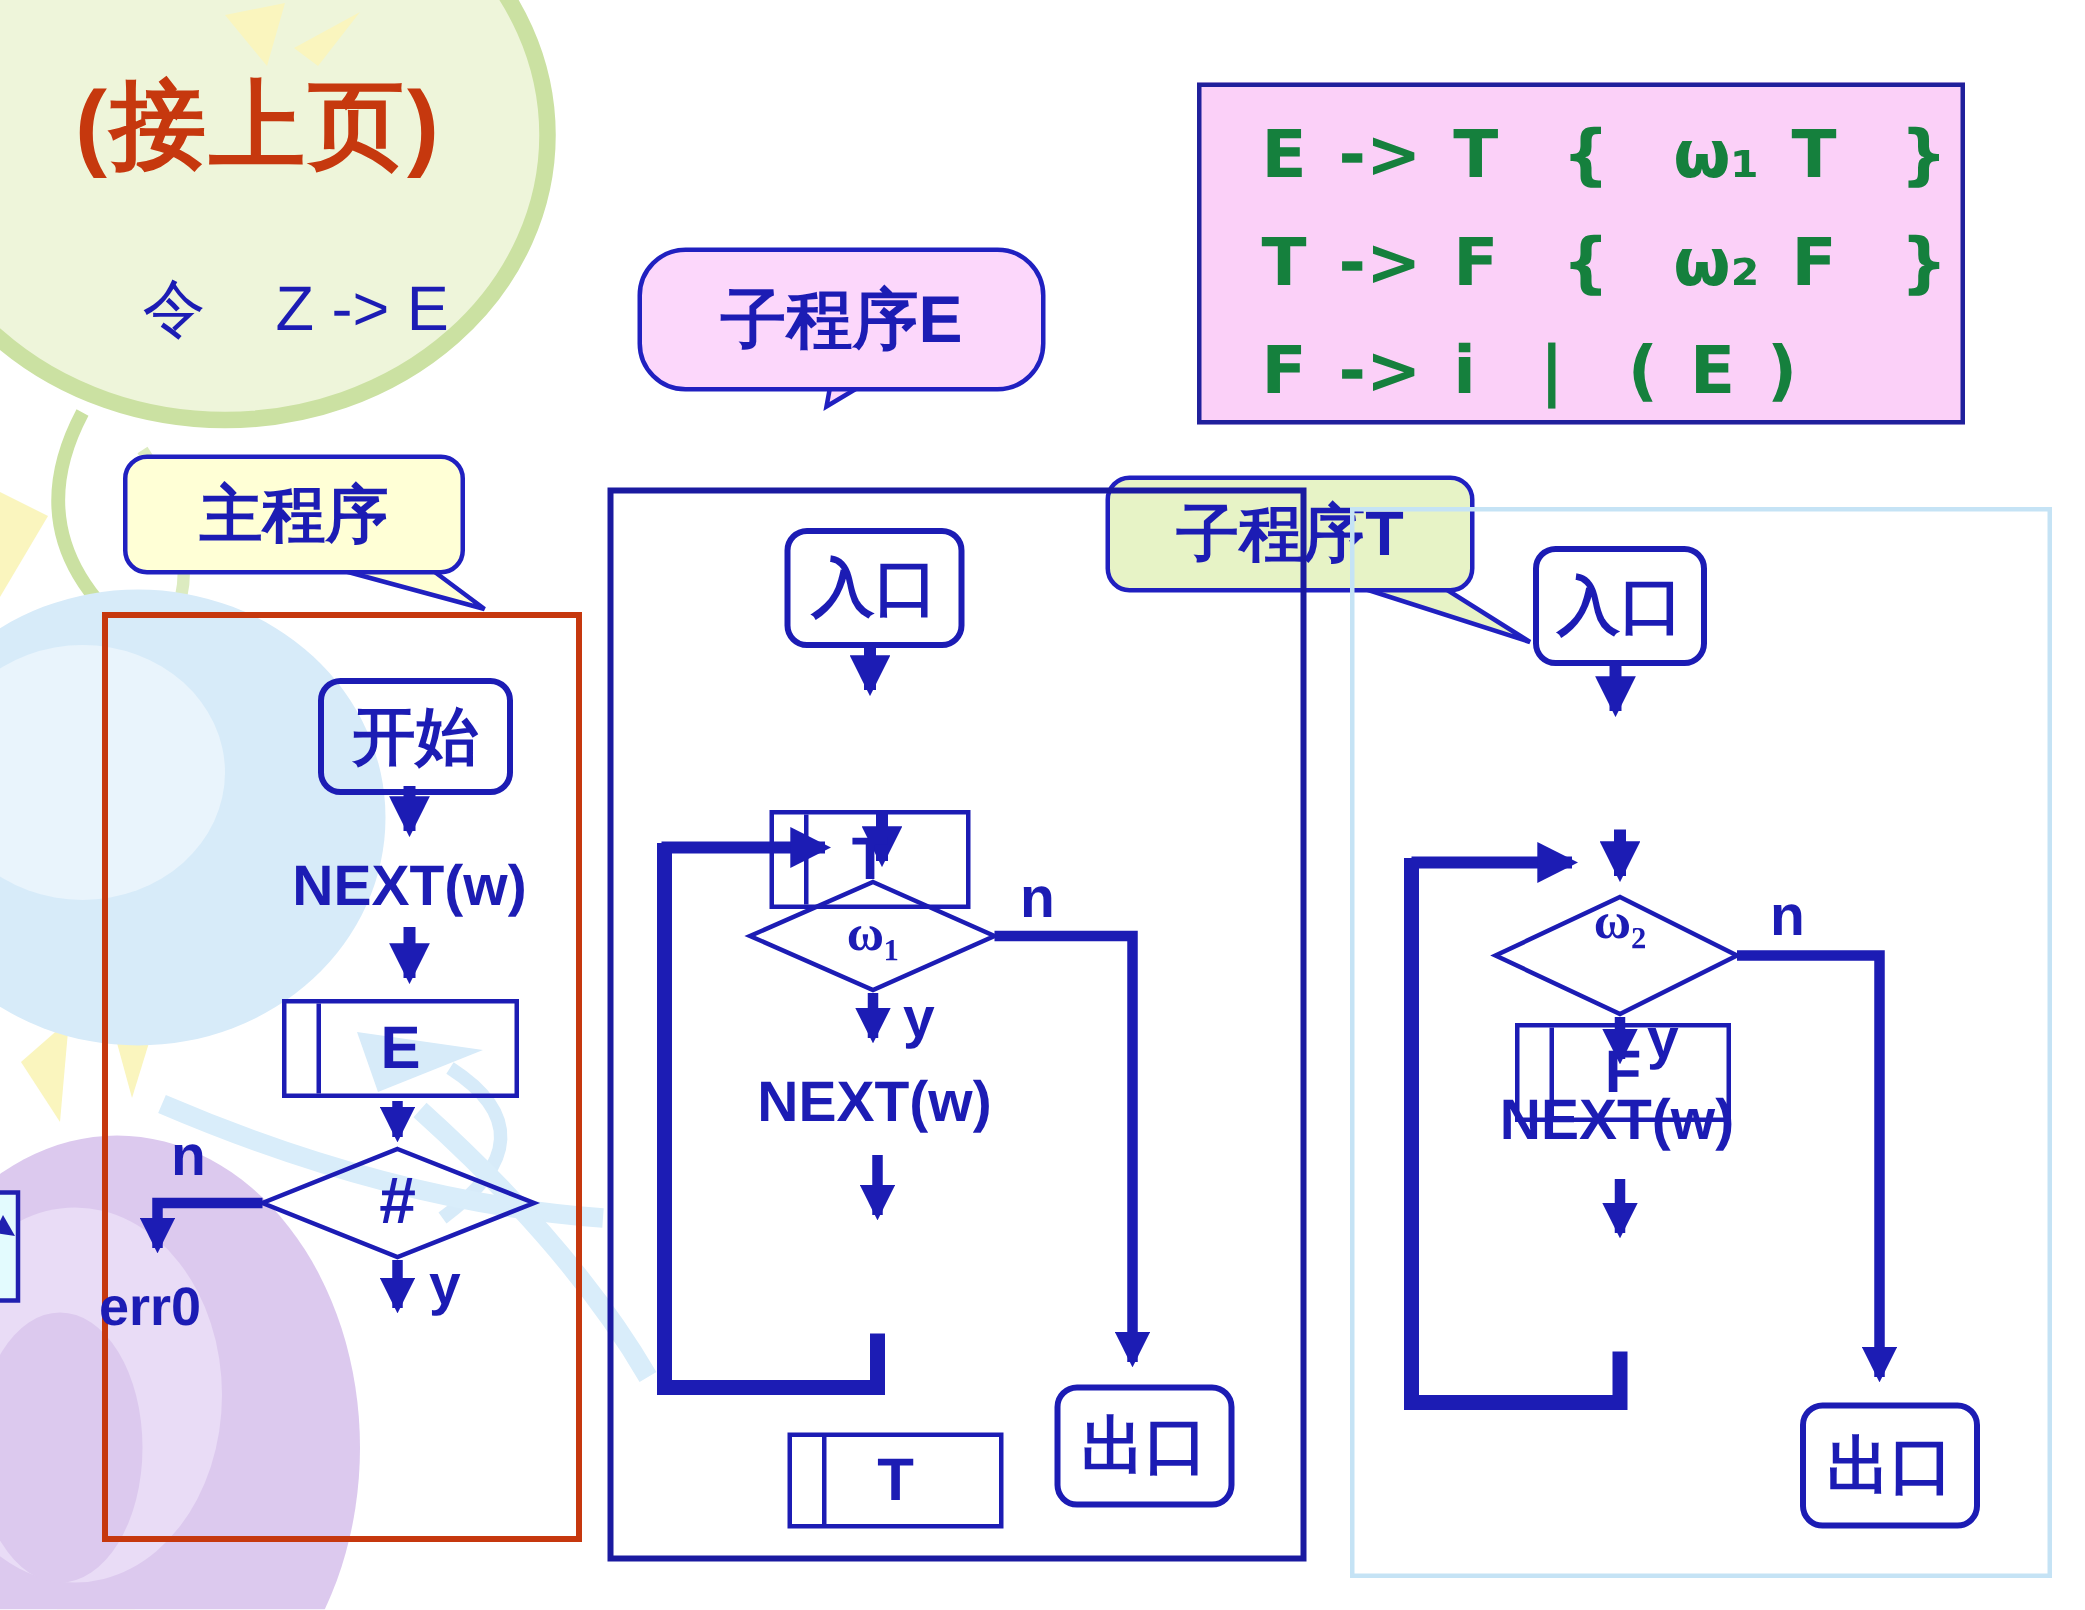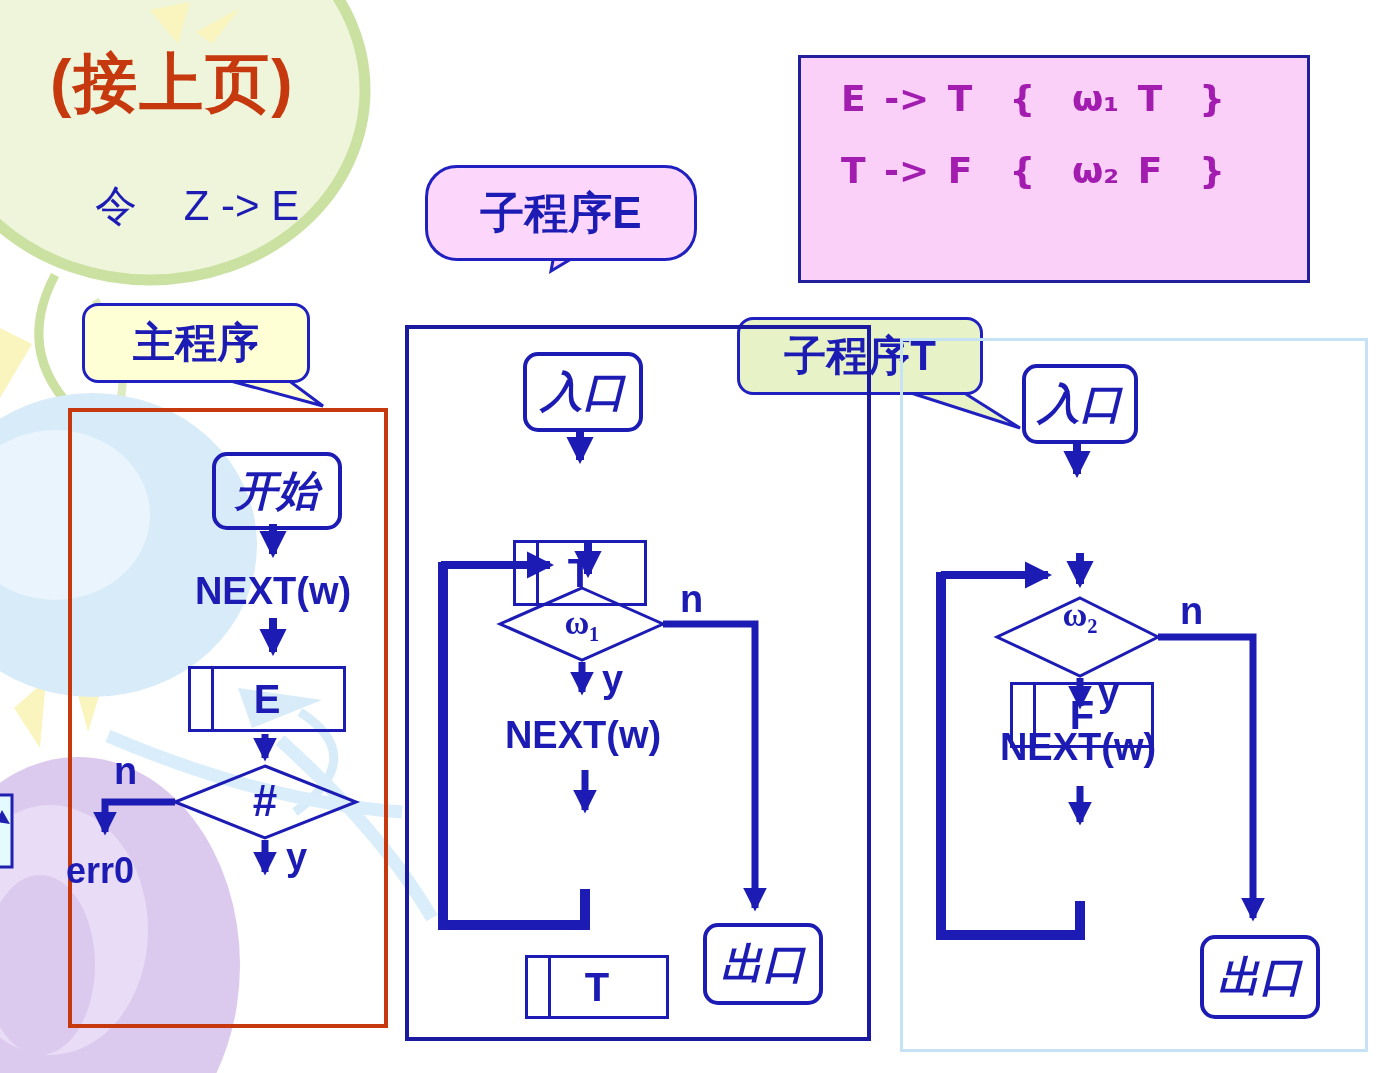--- a/index.html
+++ b/index.html
@@ -4,30 +4,30 @@
 <style>
   html,body{margin:0;padding:0;background:#fff;}
   #canvas{
     position:relative;width:1390px;height:1073px;overflow:hidden;background:#ffffff;
     font-family:"Liberation Sans","DejaVu Sans",sans-serif;
   }
   .abs{position:absolute;}
   svg.layer{position:absolute;left:0;top:0;pointer-events:none;}
   .title{font-size:64px;font-weight:bold;color:#c6380e;letter-spacing:2px;white-space:pre;}
   .lead{font-size:42px;font-weight:normal;color:#1c1cb4;white-space:pre;}
-  .rule{font-size:36px;font-weight:bold;color:#a21caf;white-space:pre;
+  .rule{font-size:44px;font-weight:bold;color:#15803d;white-space:pre;
         font-family:"DejaVu Sans","Liberation Sans",sans-serif;word-spacing:6px;}
   
   .bubble{display:flex;align-items:center;justify-content:center;
           border:3px solid #2020c0;border-radius:32px;
           font-weight:bold;color:#1c1cb4;}
   
   .rbox{display:flex;align-items:center;justify-content:center;
         border:4px solid #1c1cb4;border-radius:15px;
-        font-size:42px;font-weight:bold;color:#1c1cb4;background:transparent;font-style:italic;}
+        font-size:42px;font-weight:bold;color:#1c1cb4;background:transparent;}
   .pbox{display:flex;align-items:center;justify-content:center;
         border:3px solid #1c1cb4;position:relative;
         font-size:40px;font-weight:bold;color:#1c1cb4;background:transparent;}
   .pbox::before{content:"";position:absolute;left:20px;top:0;bottom:0;width:3px;background:#1c1cb4;}
   .lbl{font-weight:bold;color:#1c1cb4;}
   .omega{font-family:Liberation Serif, serif;}
   .ctr{text-align:center;}
   
   .frame{background:transparent;}
 </style>
@@ -110,20 +110,21 @@
       <line x1="1080" y1="786" x2="1080" y2="822" stroke-width="7" marker-end="url(#ah)"></line>
     </g>
   </svg>
 
   <div class="abs title" style="left:26px;top:40px;margin-left:24px;">(接上页)</div>
   <div class="abs lead" style="left:95px;top:178px;">令    Z -&gt; E</div>
 
   <div class="abs frame" style="left:798px;top:55px;width:506px;height:222px;background:#fbd0f8;border:3px solid #20209c;">
     <div class="abs rule" style="left:40px;top:20px;">E -&gt; T  {  ω₁ T  }</div>
     <div class="abs rule" style="left:40px;top:92px;">T -&gt; F  {  ω₂ F  }</div>
+    <div class="abs rule" style="left:40px;top:164px;">F -&gt; i  |  ( E )</div>
   </div>
 
   <div class="abs bubble" style="left:425px;top:165px;width:266px;height:90px;background:#fcd7fb;font-size:44px;">子程序E</div>
   <div class="abs bubble" style="left:737px;top:317px;width:240px;height:72px;background:#e7f3c6;font-size:42px;border-radius:16px;">子程序T</div>
   <div class="abs bubble" style="left:82px;top:303px;width:222px;height:74px;background:#ffffd6;font-size:42px;border-radius:16px;">主程序</div>
 
   <div class="abs frame" style="left:68px;top:408px;width:312px;height:612px;border:4px solid #c6380e;"></div>
   <div class="abs frame" style="left:405px;top:325px;width:458px;height:708px;border:4px solid #1a1aa0;"></div>
   <div class="abs frame" style="left:900px;top:338px;width:462px;height:708px;border:3px solid #c5e3f5;"></div>
 

